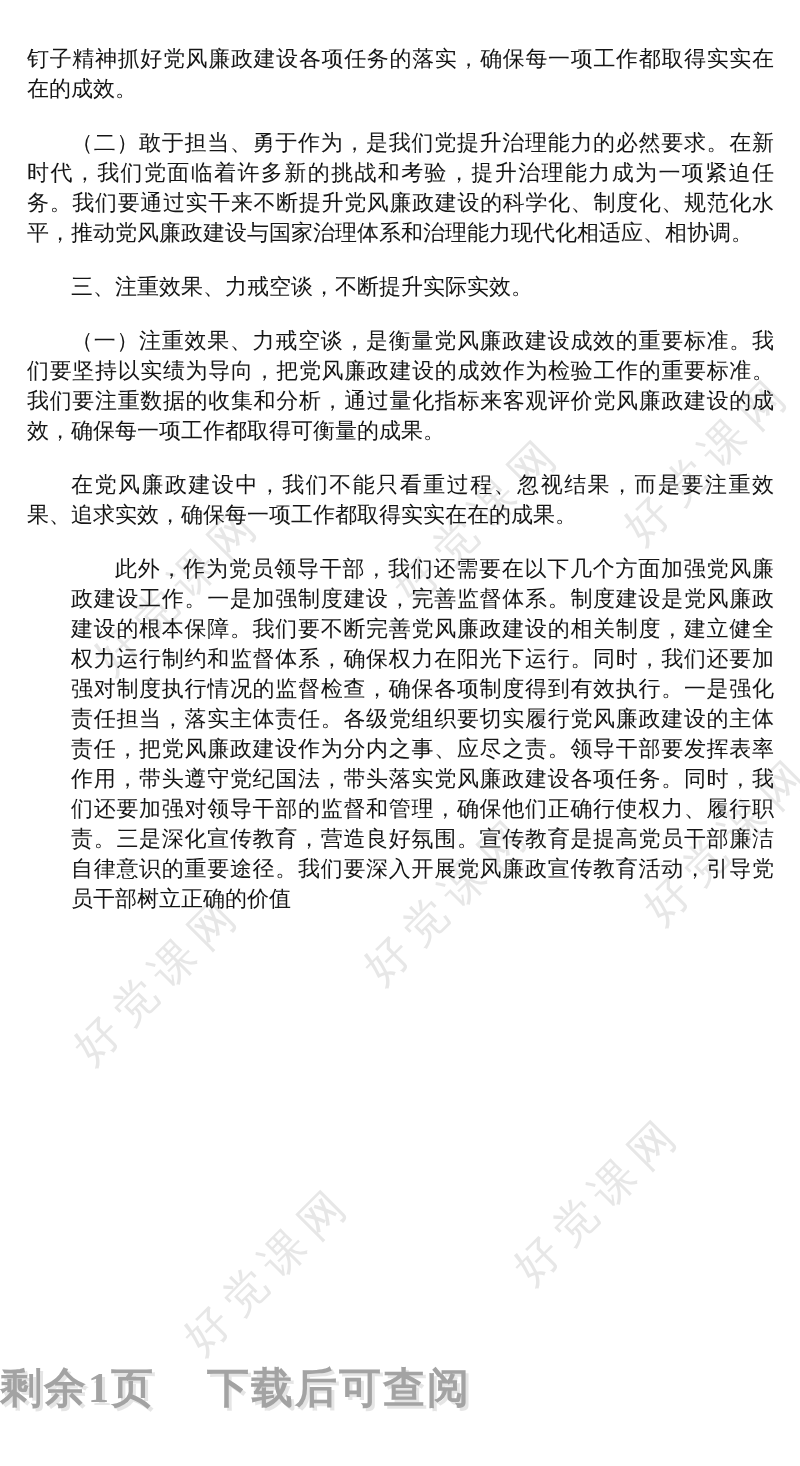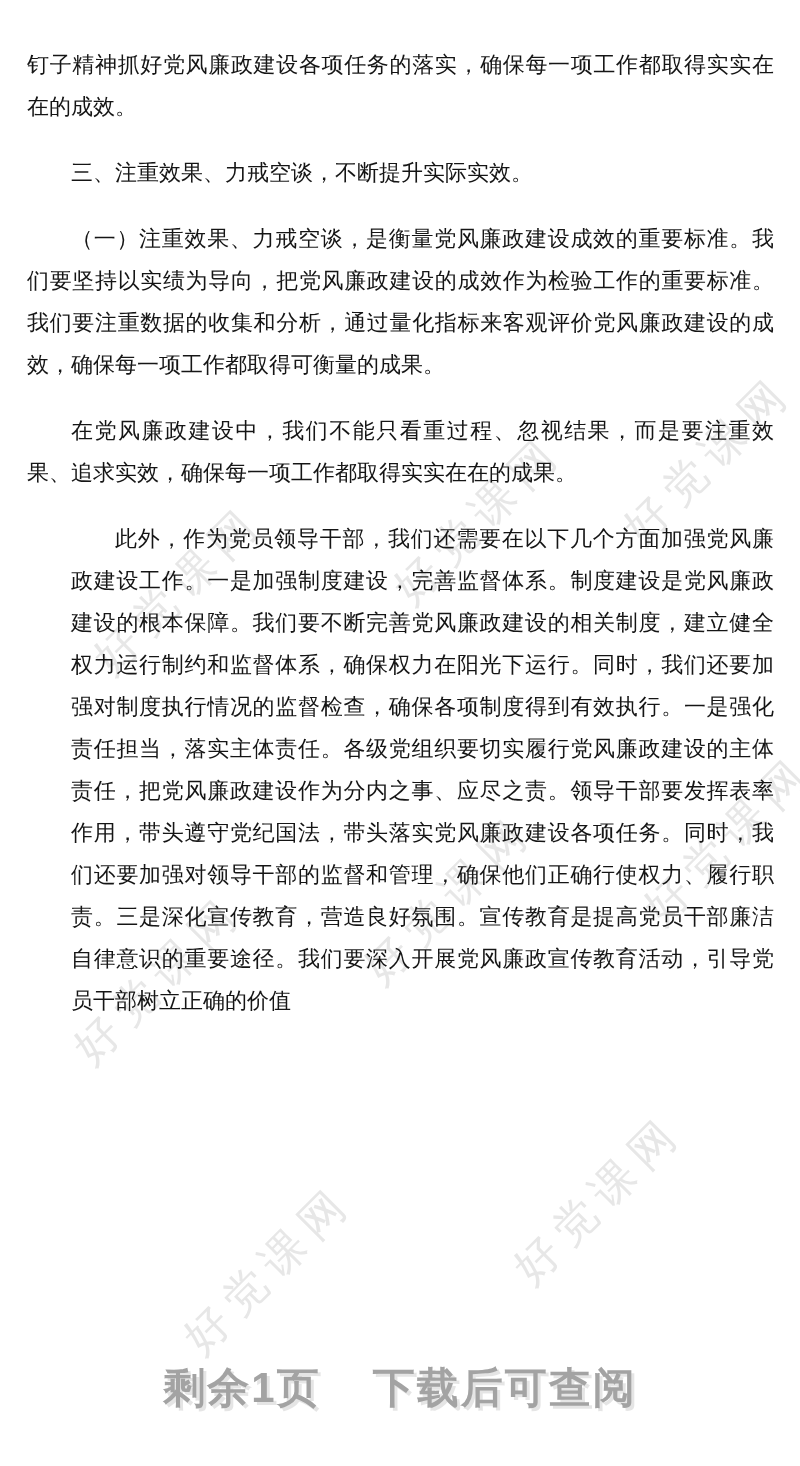--- a/index.html
+++ b/index.html
@@ -29,35 +29,35 @@
   .watermark:nth-of-type(5){left:340px; top:870px;}
   .watermark:nth-of-type(6){left:620px; top:810px;}
   .watermark:nth-of-type(7){left:160px; top:1240px;}
   .watermark:nth-of-type(8){left:490px; top:1170px;}
 
   .doc {
     position:absolute;
     z-index:1;
     left:27px; right:26px; top:44px;
     font-size:22px;
-    line-height:42px;
+    line-height:30px;
     color:#151515;
     text-align:justify;
   }
   .doc p {margin:0 0 24px 0; text-indent:2em;}
   .doc p.no-indent {text-indent:0;}
   .doc p:last-child {margin-bottom:0;margin-left:44px;}
 
   .footer {
     position:absolute;
     z-index:1;
     left:0; top:1360px;
     width:100%;
-    text-align:center;
-    font-family:Liberation Sans, sans-serif;
+    text-align:left;
+    font-family:Liberation Serif, serif;
     font-weight:bold;
     font-size:42px;
     letter-spacing:2px;
     color:var(--footer-color,#a3a3a3);
     text-shadow:3px 3px 0 rgba(0,0,0,0.10);
     white-space:nowrap;
   }
   .footer .gap {display:inline-block; width:52px;}
 </style>
 </head>
@@ -69,20 +69,21 @@
   <span class="watermark">好党课网</span>
   <span class="watermark">好党课网</span>
   <span class="watermark">好党课网</span>
   <span class="watermark">好党课网</span>
   <span class="watermark">好党课网</span>
   <span class="watermark">好党课网</span>
   <span class="watermark">好党课网</span>
 
   <div class="doc">
     <p class="no-indent">钉子精神抓好党风廉政建设各项任务的落实，确保每一项工作都取得实实在在的成效。</p>
+    <p>（二）敢于担当、勇于作为，是我们党提升治理能力的必然要求。在新时代，我们党面临着许多新的挑战和考验，提升治理能力成为一项紧迫任务。我们要通过实干来不断提升党风廉政建设的科学化、制度化、规范化水平，推动党风廉政建设与国家治理体系和治理能力现代化相适应、相协调。</p>
     <p>三、注重效果、力戒空谈，不断提升实际实效。</p>
     <p>（一）注重效果、力戒空谈，是衡量党风廉政建设成效的重要标准。我们要坚持以实绩为导向，把党风廉政建设的成效作为检验工作的重要标准。我们要注重数据的收集和分析，通过量化指标来客观评价党风廉政建设的成效，确保每一项工作都取得可衡量的成果。</p>
     <p>在党风廉政建设中，我们不能只看重过程、忽视结果，而是要注重效果、追求实效，确保每一项工作都取得实实在在的成果。</p>
     <p>此外，作为党员领导干部，我们还需要在以下几个方面加强党风廉政建设工作。一是加强制度建设，完善监督体系。制度建设是党风廉政建设的根本保障。我们要不断完善党风廉政建设的相关制度，建立健全权力运行制约和监督体系，确保权力在阳光下运行。同时，我们还要加强对制度执行情况的监督检查，确保各项制度得到有效执行。一是强化责任担当，落实主体责任。各级党组织要切实履行党风廉政建设的主体责任，把党风廉政建设作为分内之事、应尽之责。领导干部要发挥表率作用，带头遵守党纪国法，带头落实党风廉政建设各项任务。同时，我们还要加强对领导干部的监督和管理，确保他们正确行使权力、履行职责。三是深化宣传教育，营造良好氛围。宣传教育是提高党员干部廉洁自律意识的重要途径。我们要深入开展党风廉政宣传教育活动，引导党员干部树立正确的价值</p>
   </div>
 
   <div class="footer">
     <span>剩余1页</span><span class="gap"></span><span>下载后可查阅</span>
   </div>
 

